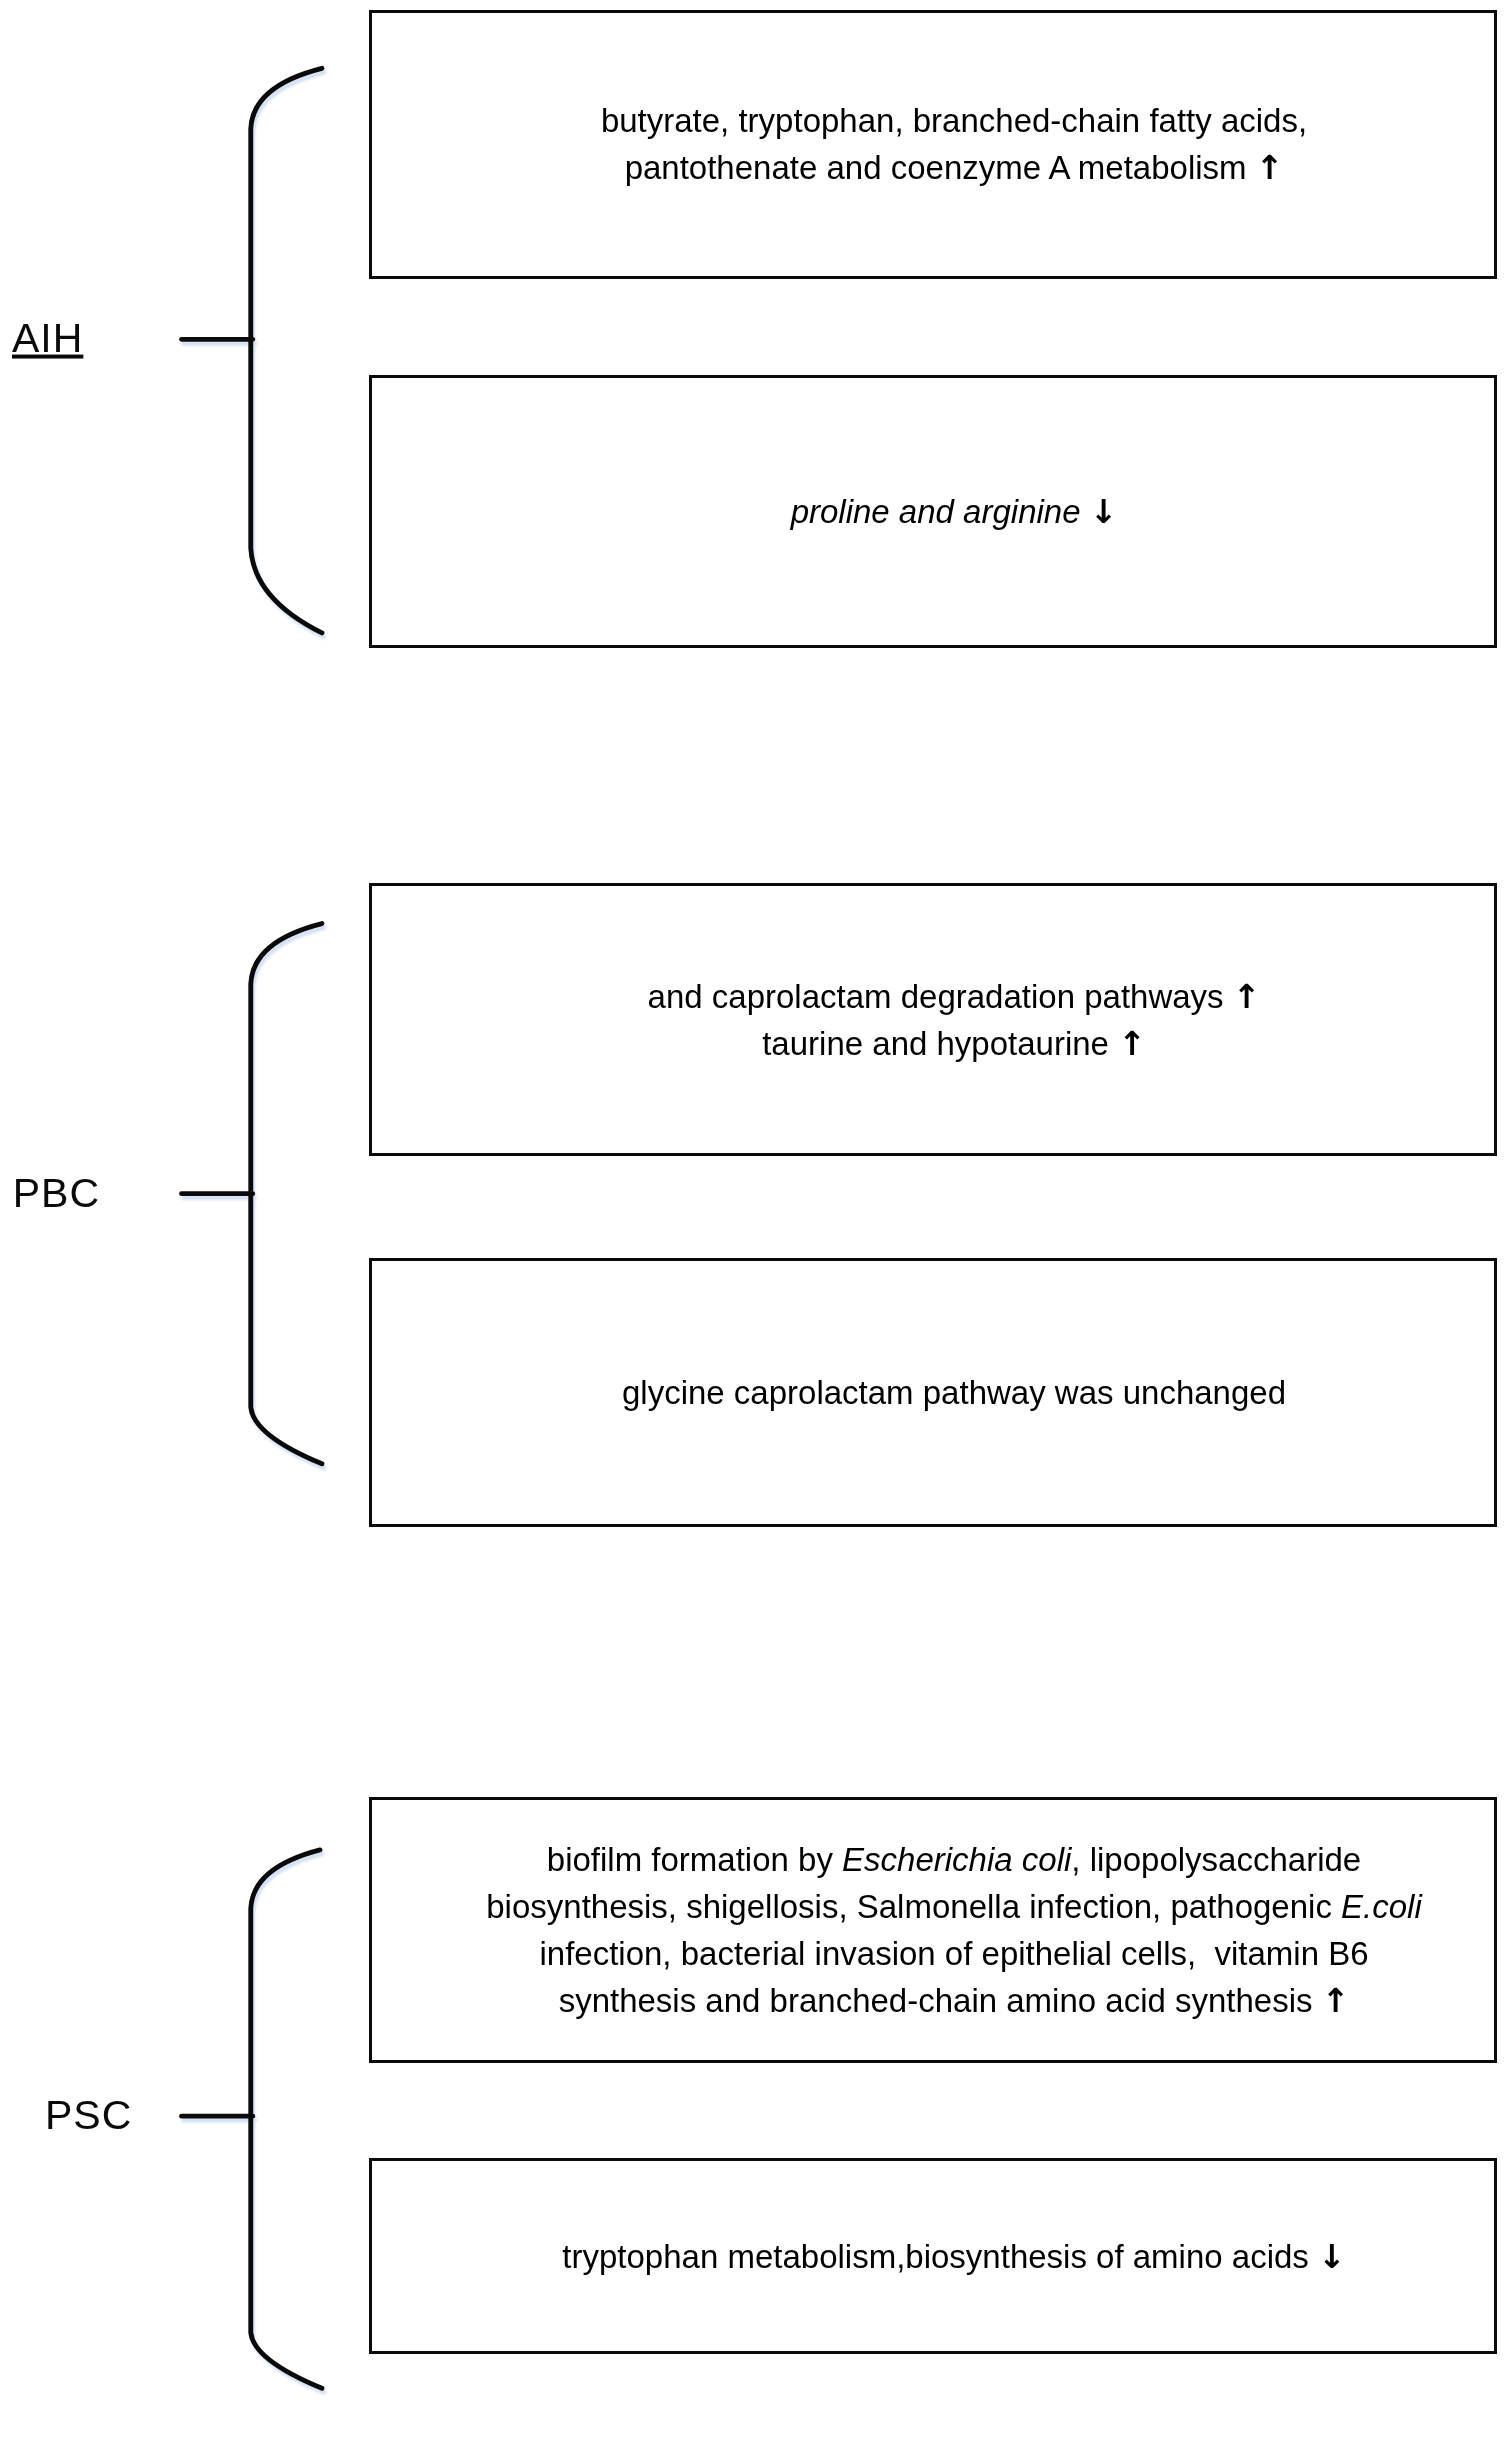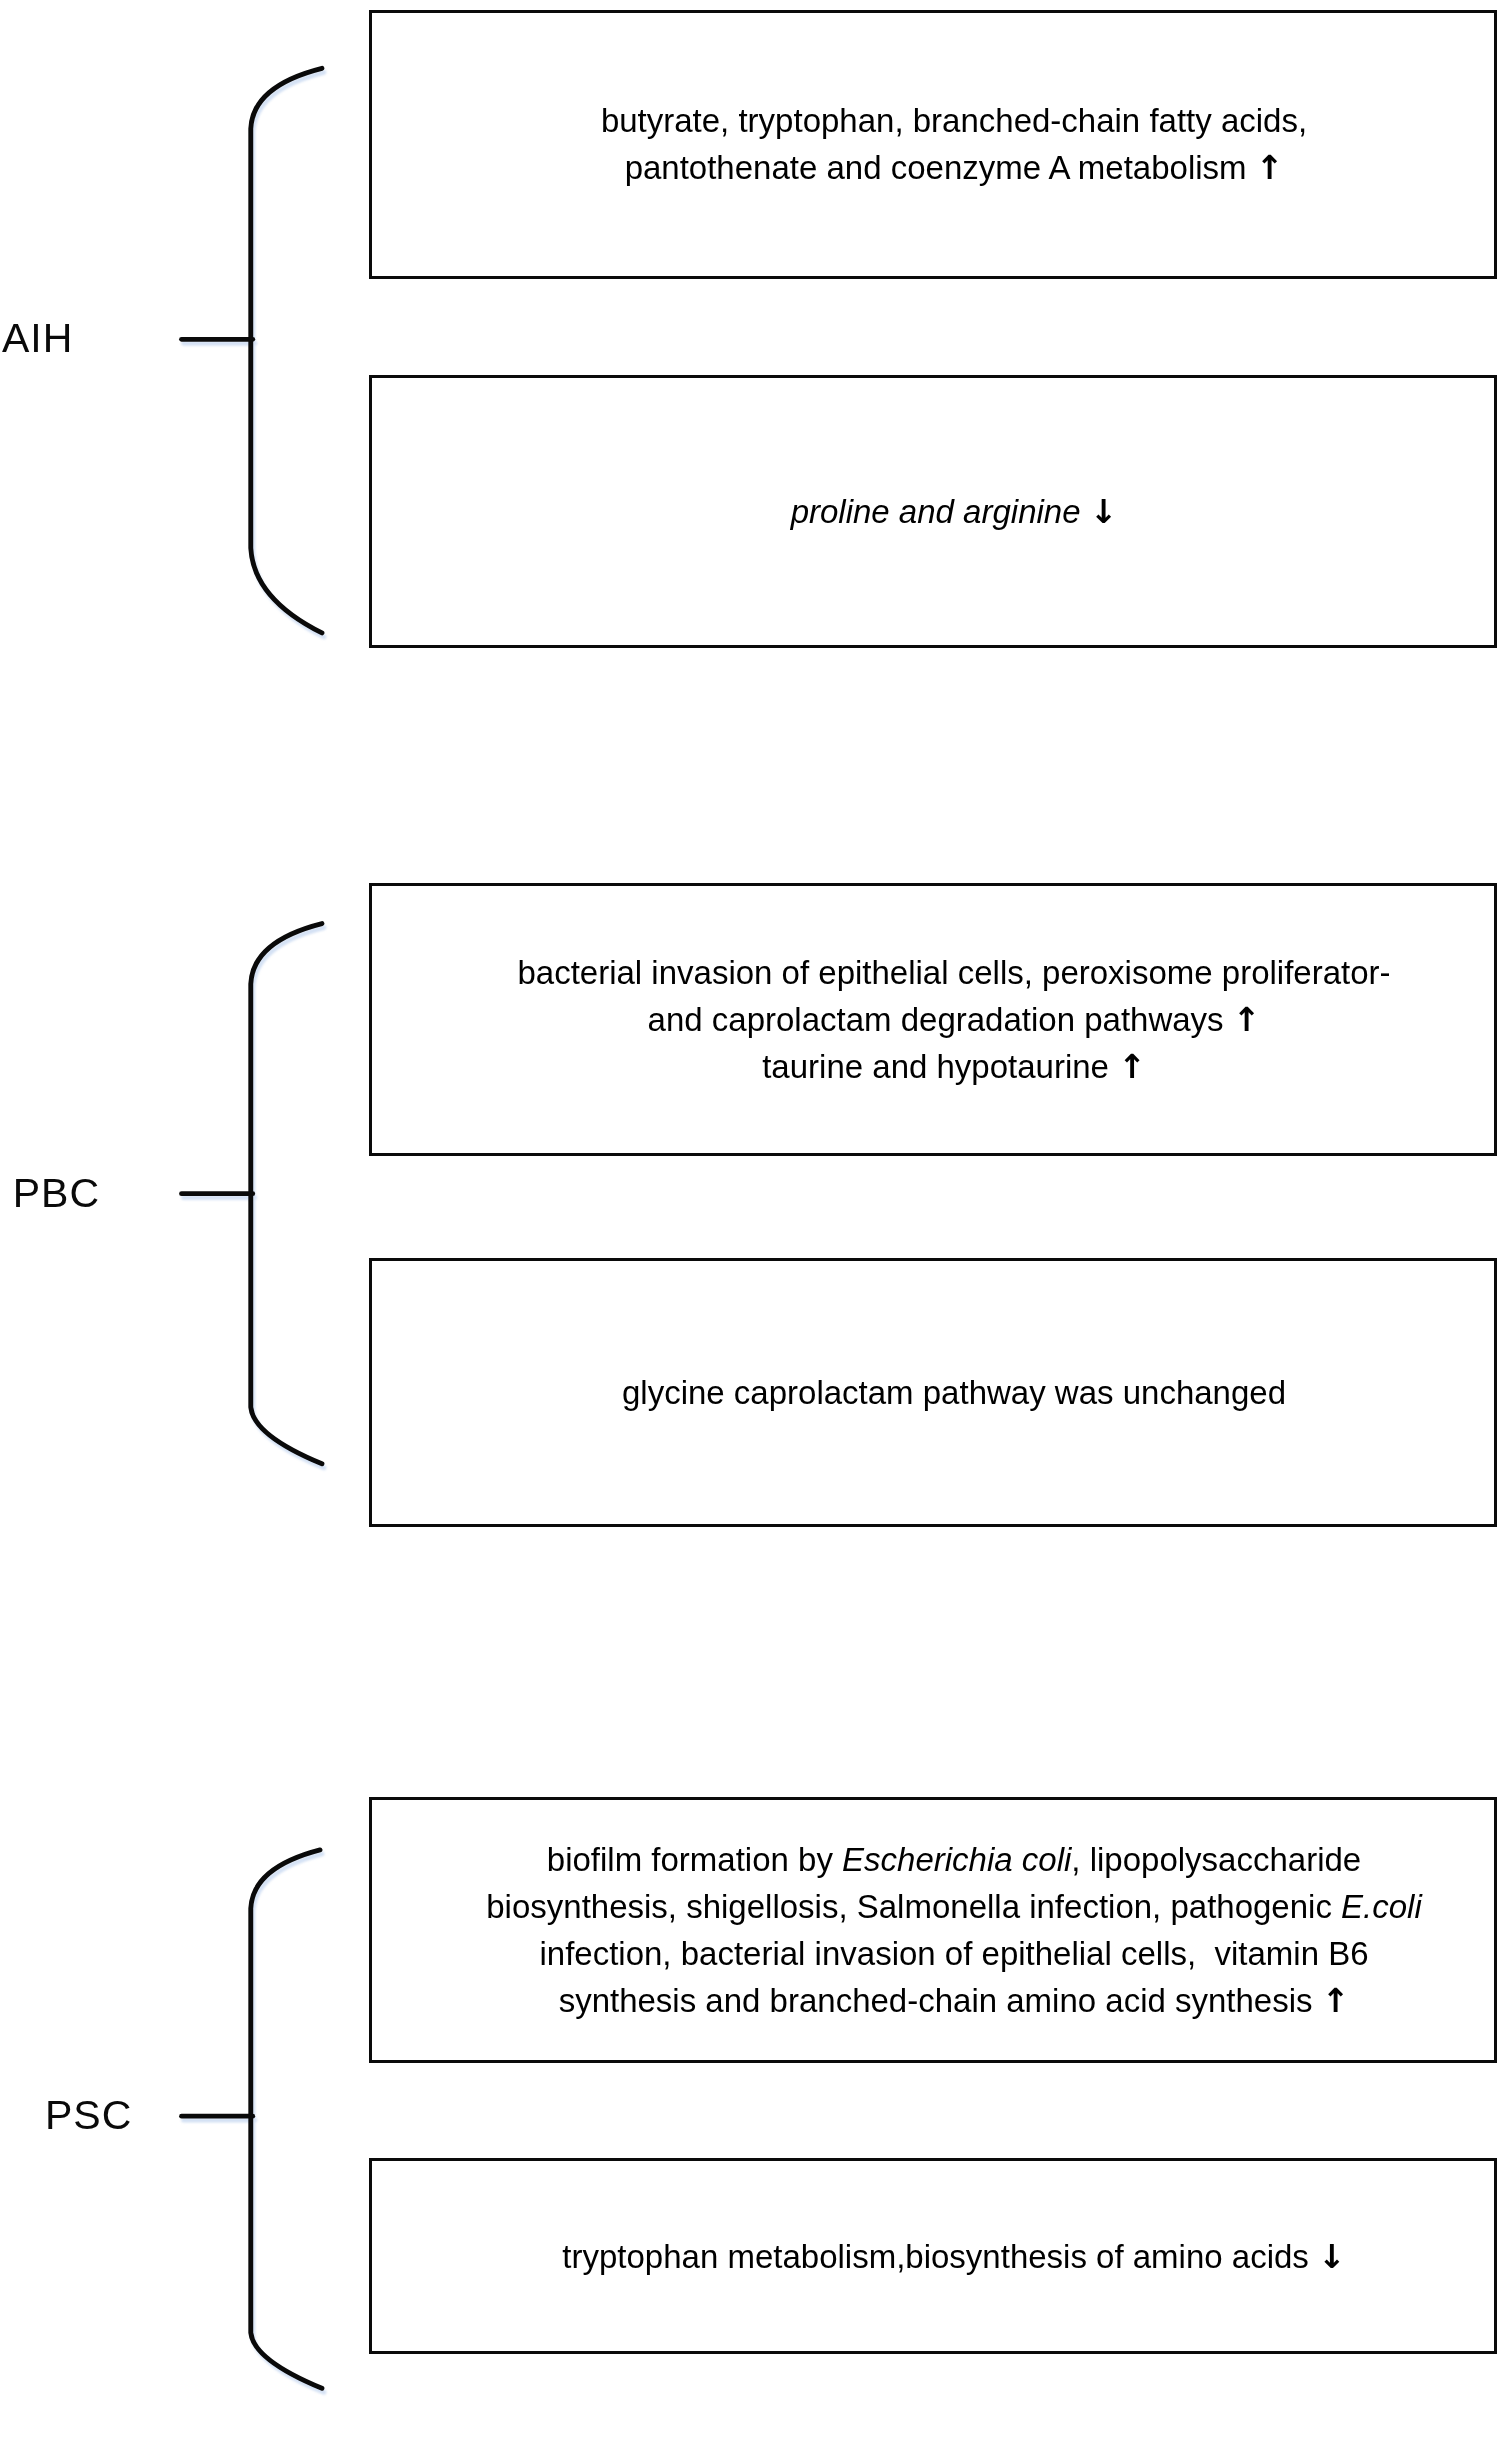--- a/index.html
+++ b/index.html
@@ -32,21 +32,21 @@
   }
   
   .group-label {
     position: absolute;
     transform: translateY(-52%);
     font-size: 41px;
     letter-spacing: 1px;
     color: #0a0a0a;
     white-space: pre;
   }
-  #label-aih { left: 2px;  top: 339px; }
+  #label-aih { left: 12px;  top: 339px; text-decoration: underline; }
   #label-pbc { left: 12.7px; top: 1194px; }
   #label-psc { left: 45px; top: 2116px; }
   
   .pathway-box {
     position: absolute;
     left: 369px;
     width: 1128px;
     box-sizing: border-box;
     border: 3.9px solid #0a0a0a;
     background: #ffffff;
@@ -105,21 +105,20 @@
       </div>
   </div>
   <div class="pathway-box" id="box-2">
     <div class="box-text">
         <div class="line"><span>proline and arginine </span><span class="arrow">↓</span></div>
       </div>
   </div>
 
   <div class="pathway-box" id="box-3">
     <div class="box-text">
-        <div class="line"><span>bacterial invasion of epithelial cells, peroxisome proliferator-</span></div>
         <div class="line"><span>and caprolactam degradation pathways </span><span class="arrow">↑</span></div>
         <div class="line"><span>taurine and hypotaurine </span><span class="arrow">↑</span></div>
       </div>
   </div>
   <div class="pathway-box" id="box-4">
     <div class="box-text">
         <div class="line"><span>glycine caprolactam pathway was unchanged</span></div>
       </div>
   </div>
 

